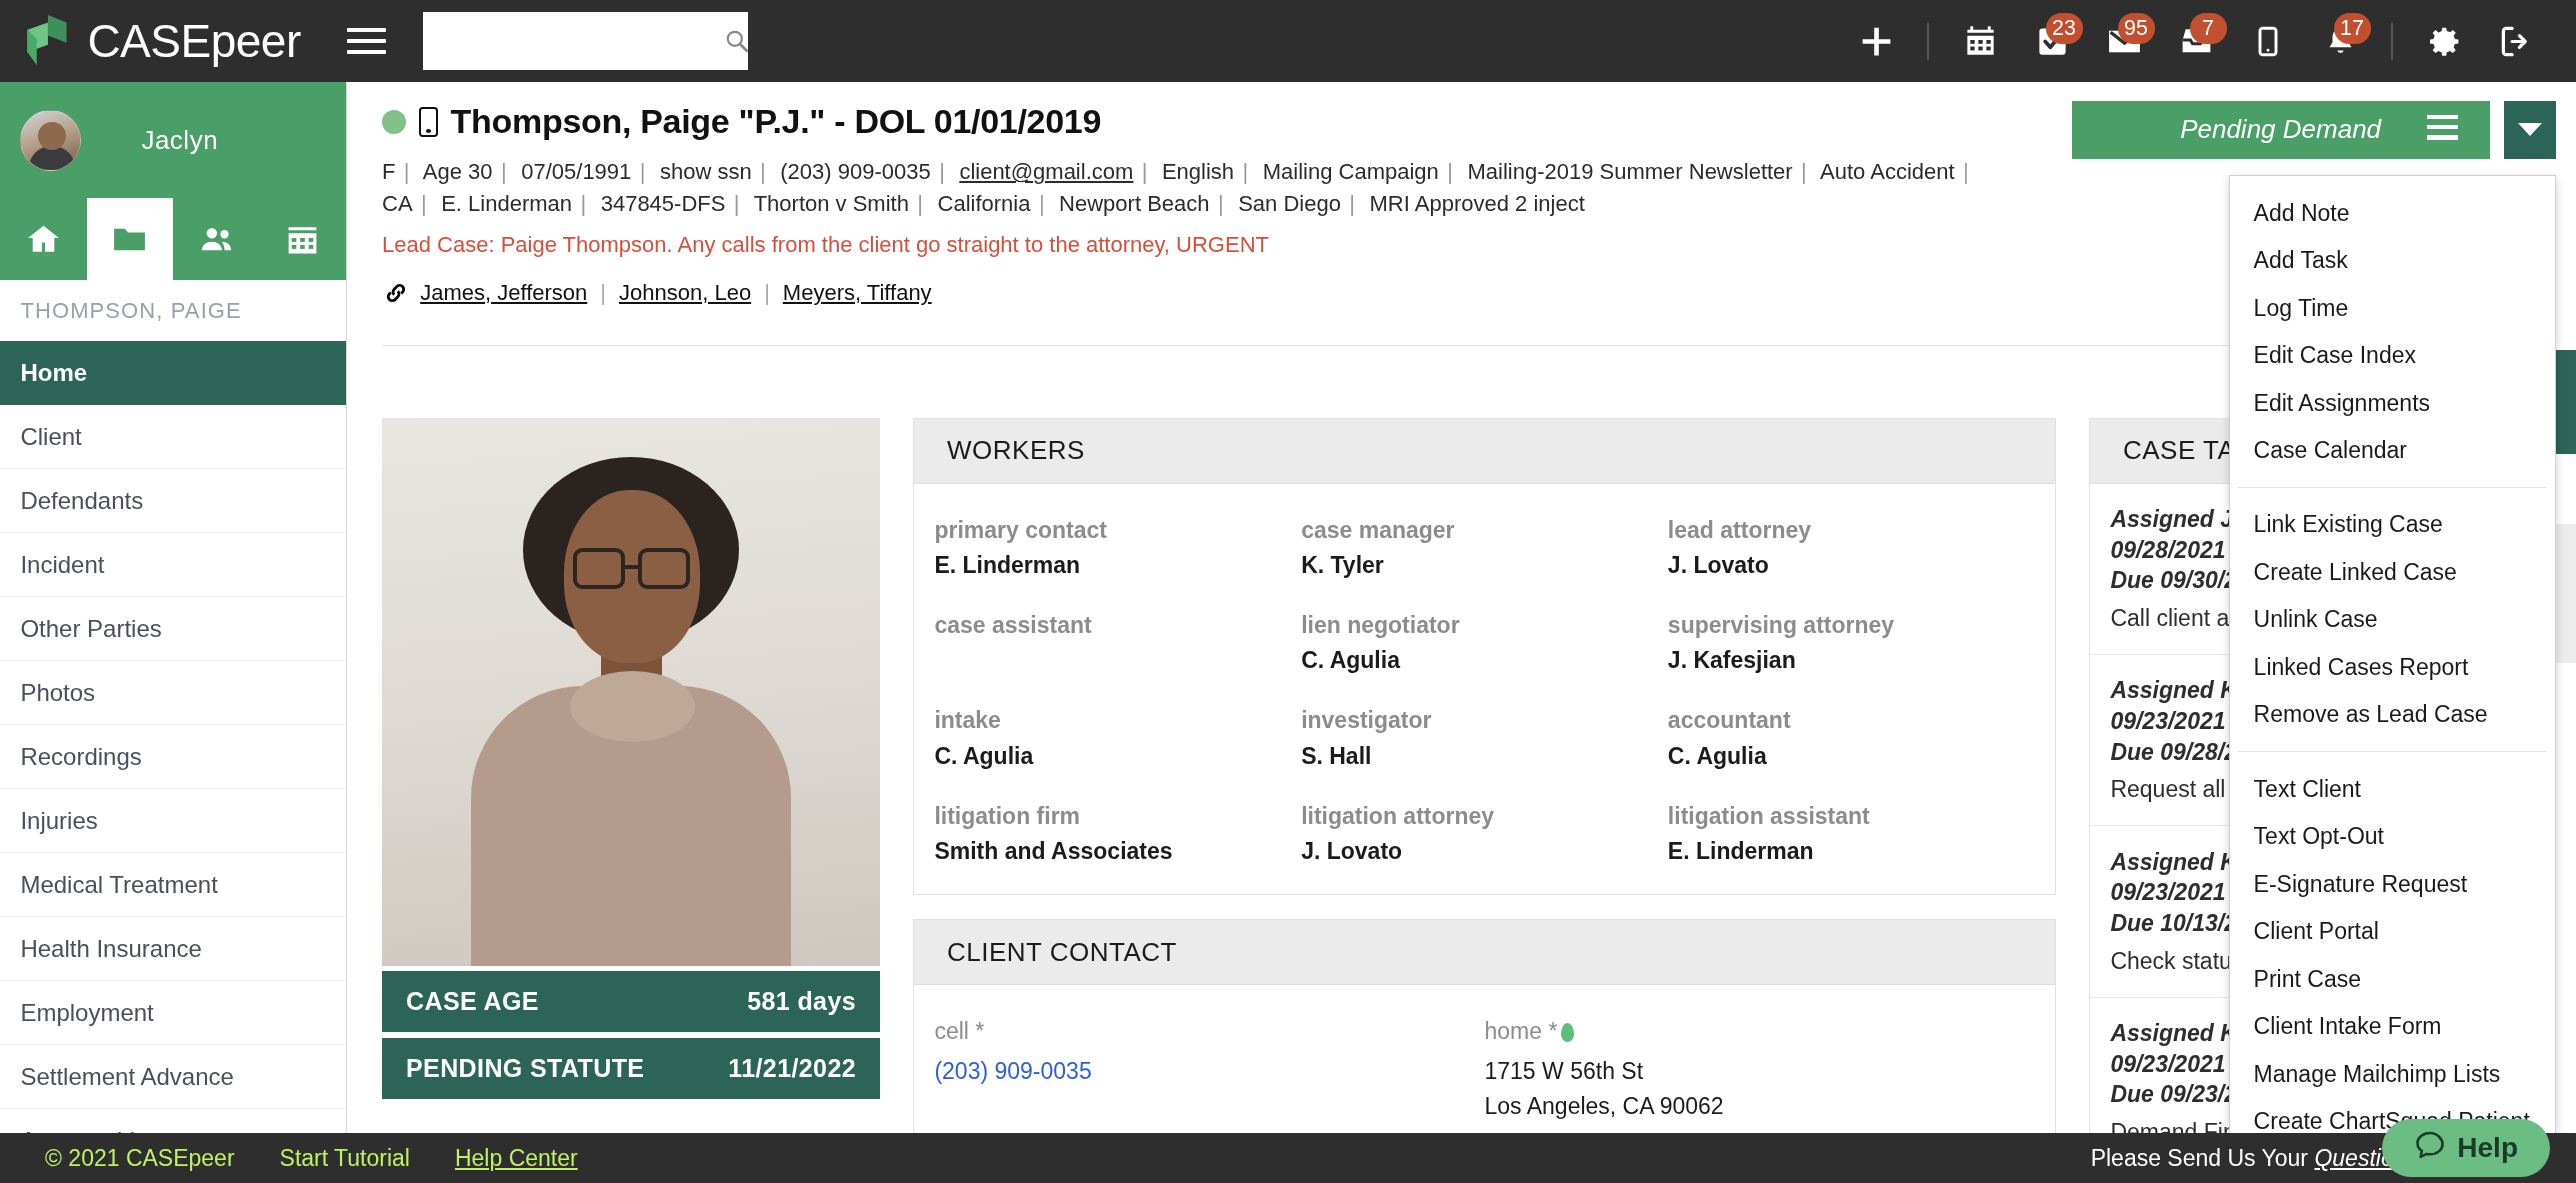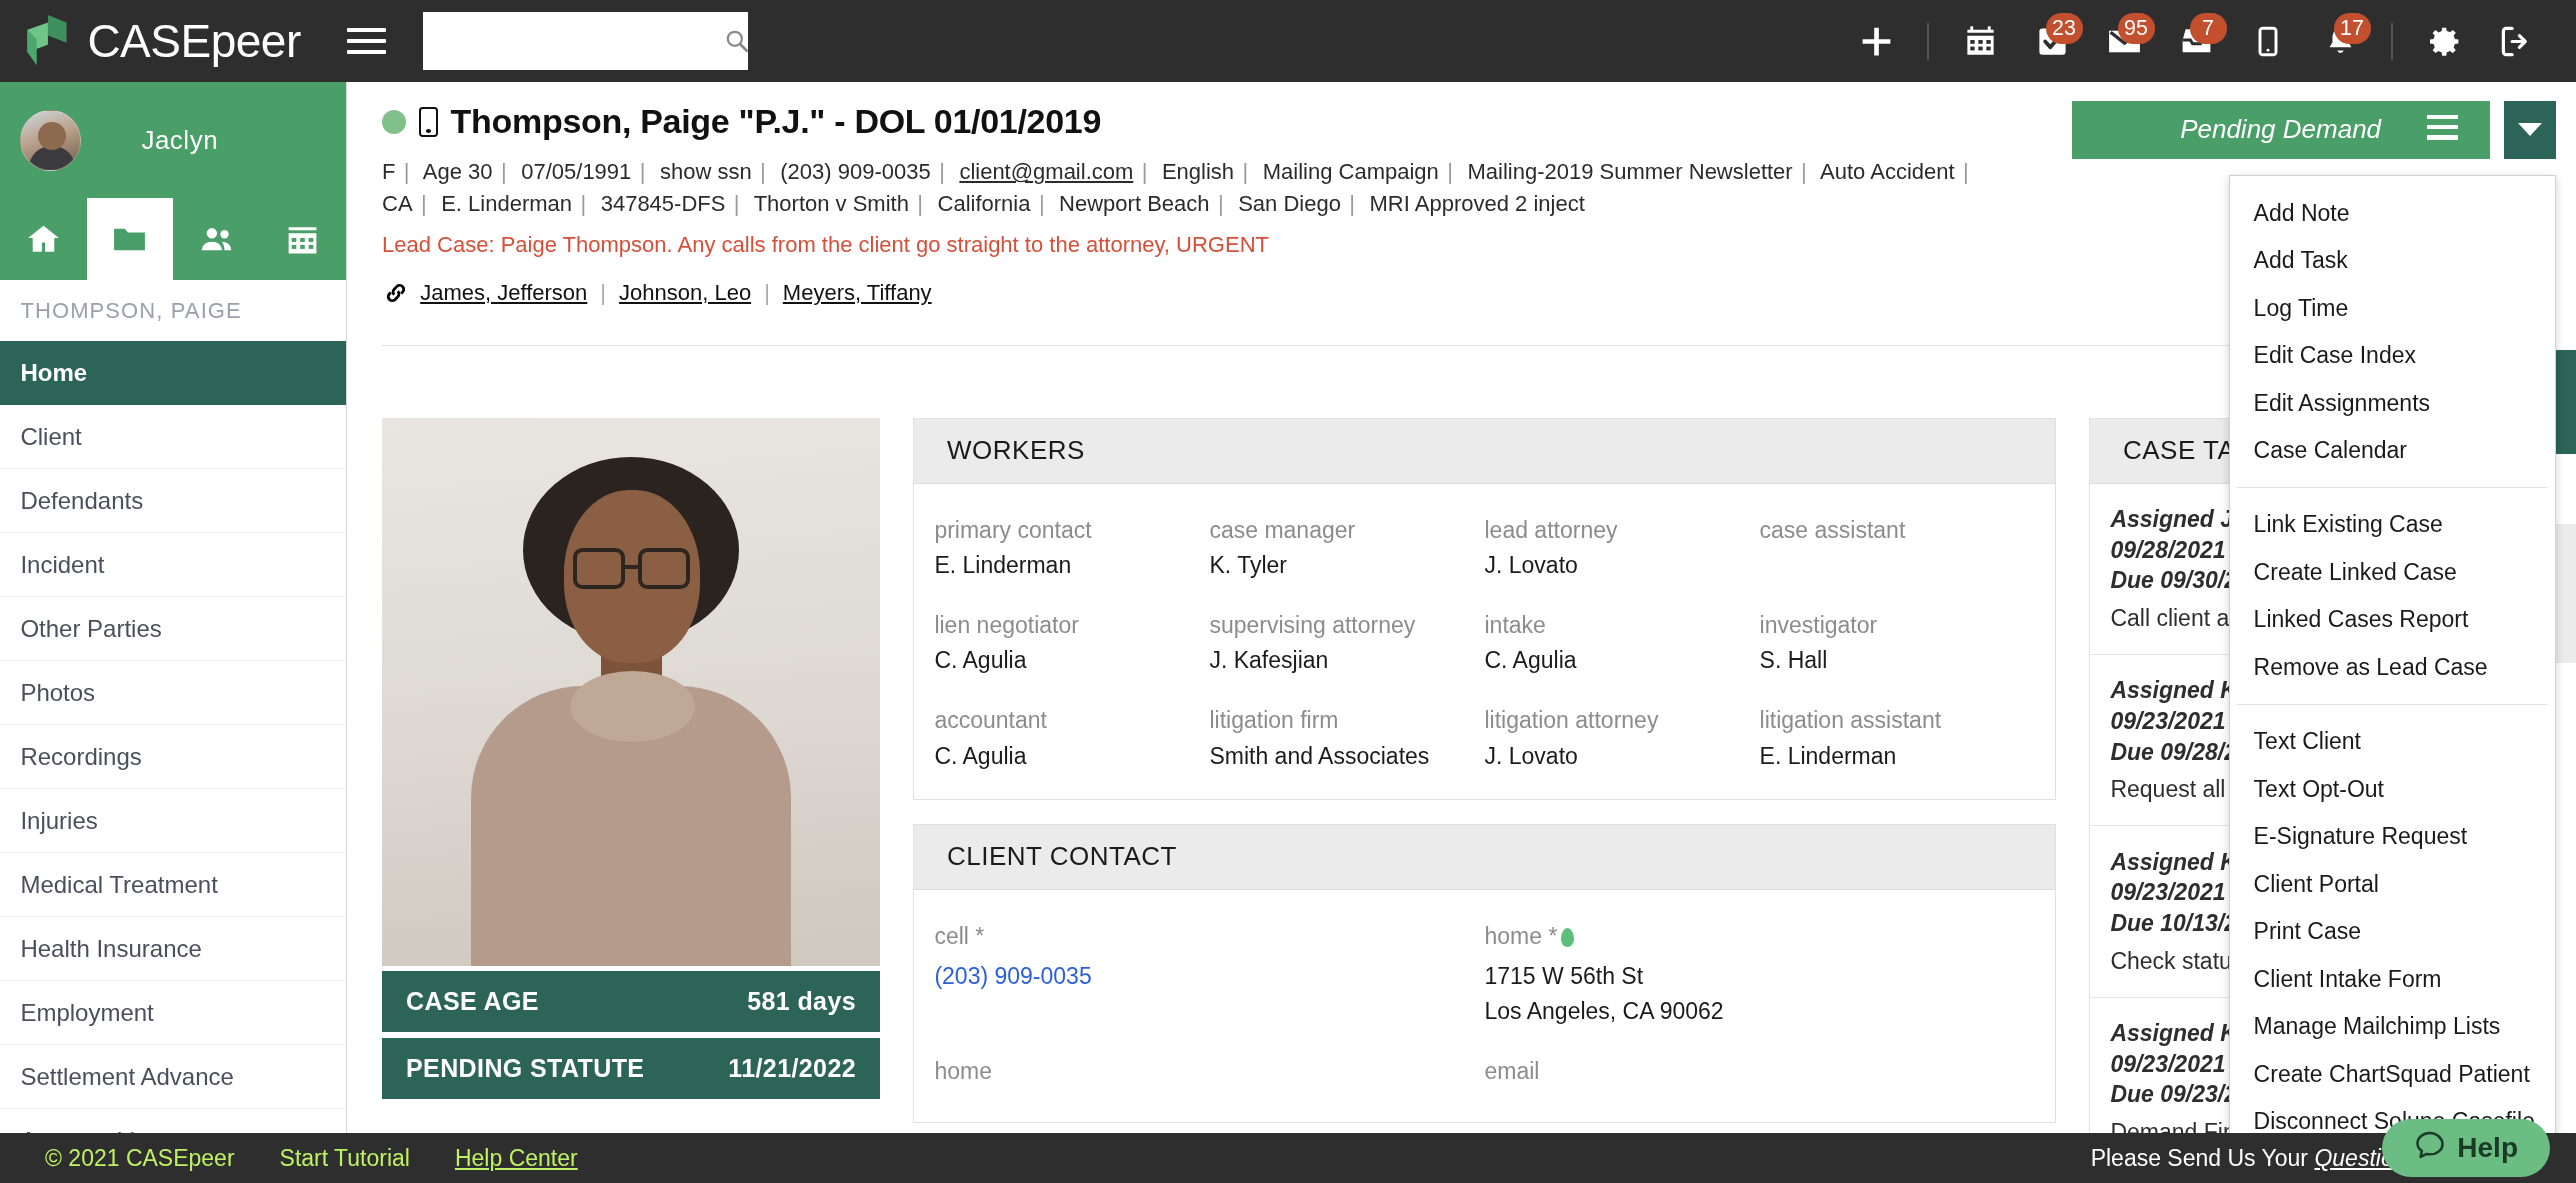--- a/index.html
+++ b/index.html
@@ -170,21 +170,21 @@
   }
   .statbar:first-of-type { margin-top: 0; }
 
   .panel { border: 0.9px solid #e0e0e0; }
   .panel-head {
     background: #ebebeb; height: 65px; display: flex; align-items: center;
     padding: 0 33px; font-size: 26px; font-weight: normal; color: #1b1b1b; letter-spacing: 0.5px;
     border-bottom: 0.9px solid #dcdcdc;
   }
   .panel-body { padding: 33px 20.4px 28px 20.4px; }
-  .wgrid { display: grid; grid-template-columns: 1fr 1fr 1fr 1fr; row-gap: 32px; }
+  .wgrid { display: grid; grid-template-columns: 1fr 1fr 1fr; row-gap: 32px; font-weight: bold; }
   .wlabel { font-size: 23px; color: #8c8c8c; margin-bottom: 8.4px; }
   .wvalue { font-size: 23px; color: #1b1b1b; min-height: 28px; }
 
   .contact-grid { display: grid; grid-template-columns: 1fr 1fr; row-gap: 30px; }
   .clabel { font-size: 23px; color: #8c8c8c; margin-bottom: 9.3px; }
   .clabel .pin { display:inline-block; width:13px; height:18.6px; background:#5cbf7a;
     border-radius: 50% 50% 50% 50% / 60% 60% 40% 40%; vertical-align: -2.8px; margin-left: 3.7px; }
   .cvalue { font-size: 23px; color: #1b1b1b; line-height: 1.5; }
   .cvalue a { color: #2b5fd9; text-decoration: none; }
 
@@ -578,20 +578,21 @@
   <div class="dropdown">
     <div class="dd-item">Add Note</div>
     <div class="dd-item">Add Task</div>
     <div class="dd-item">Log Time</div>
     <div class="dd-item">Edit Case Index</div>
     <div class="dd-item">Edit Assignments</div>
     <div class="dd-item">Case Calendar</div>
     <div class="dd-sep"></div>
     <div class="dd-item">Link Existing Case</div>
     <div class="dd-item">Create Linked Case</div>
+    <div class="dd-item">Unlink Case</div>
     <div class="dd-item">Linked Cases Report</div>
     <div class="dd-item">Remove as Lead Case</div>
     <div class="dd-sep"></div>
     <div class="dd-item">Text Client</div>
     <div class="dd-item">Text Opt-Out</div>
     <div class="dd-item">E-Signature Request</div>
     <div class="dd-item">Client Portal</div>
     <div class="dd-item">Print Case</div>
     <div class="dd-item">Client Intake Form</div>
     <div class="dd-item">Manage Mailchimp Lists</div>

